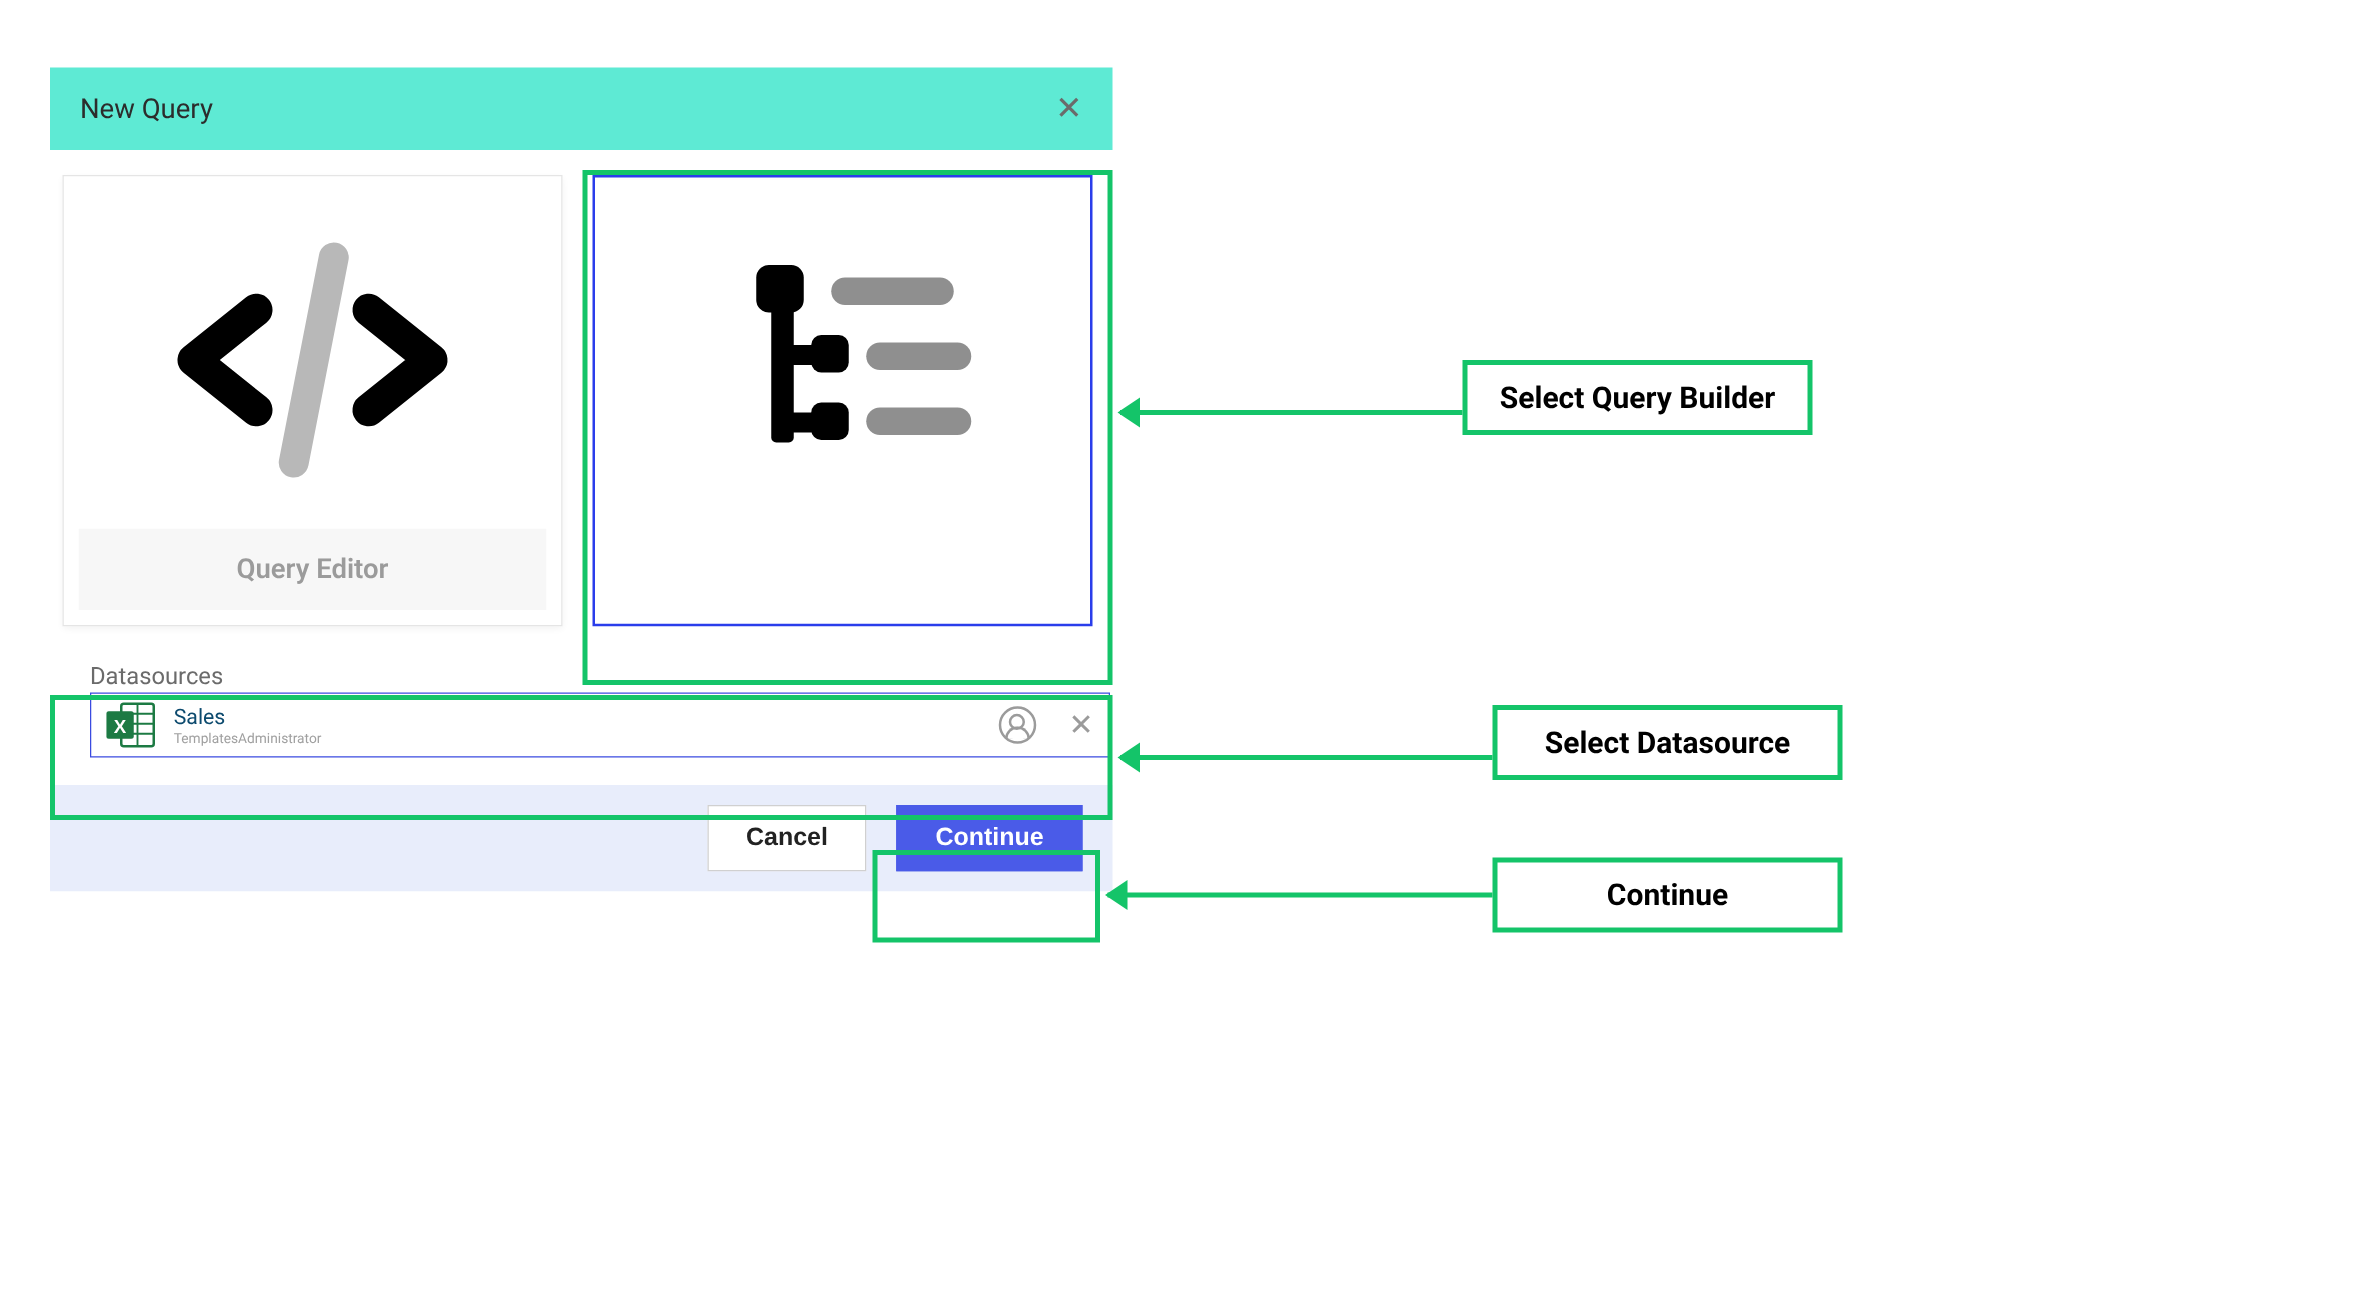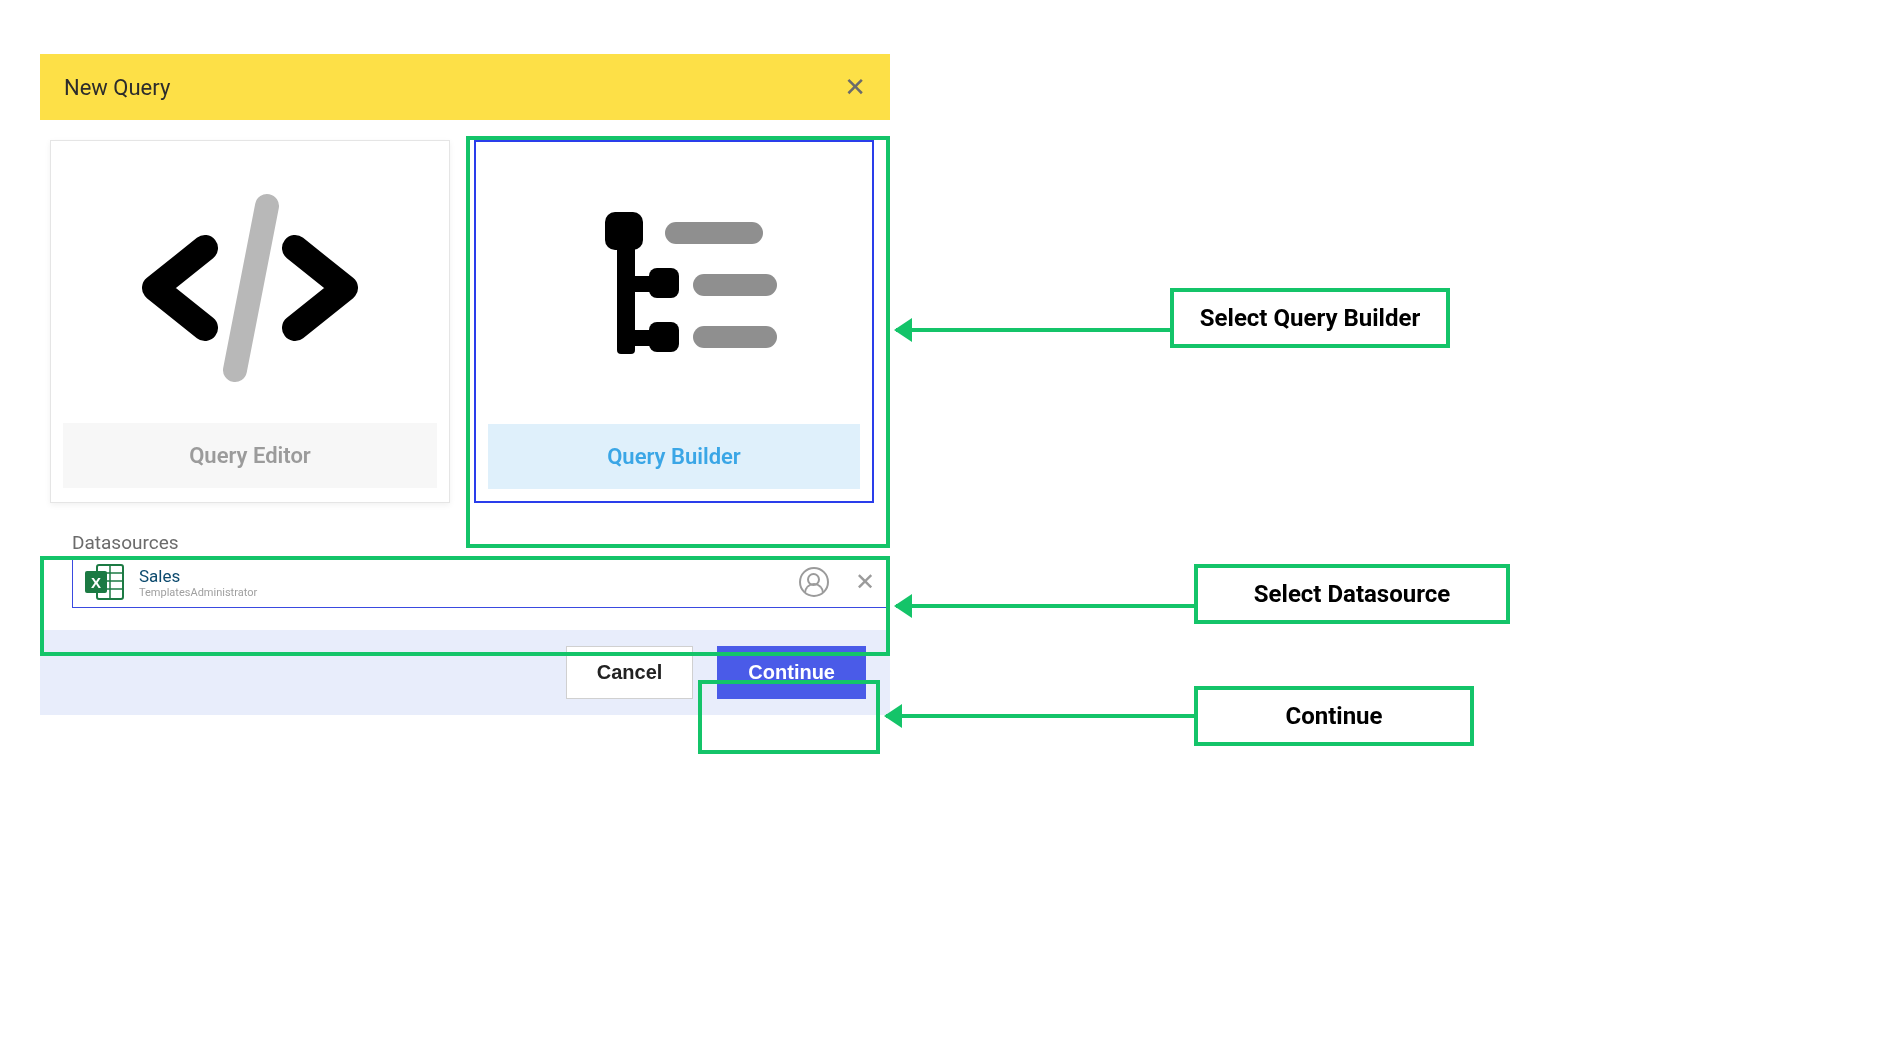--- a/index.html
+++ b/index.html
@@ -10,21 +10,21 @@
     height: 1044px;
     position: relative;
   }
   .dialog {
     position: absolute;
     left: 40px;
     top: 54px;
     width: 850px;
   }
   .dialog-header {
-    background: #fde047;
+    background: #5eead4;
     padding: 20px 24px;
     display: flex;
     justify-content: space-between;
     align-items: center;
   }
   .dialog-title {
     font-size: 22px;
     font-weight: 400;
     color: #2c2c2c;
   }
@@ -241,21 +241,20 @@
           <rect x="90" y="74" width="30" height="30" rx="8" fill="#000"></rect>
 
           <rect x="68" y="136" width="28" height="16" fill="#000"></rect>
           <rect x="90" y="128" width="30" height="30" rx="8" fill="#000"></rect>
 
           <rect x="106" y="28" width="98" height="22" rx="11" fill="#8f8f8f"></rect>
           <rect x="134" y="80" width="84" height="22" rx="11" fill="#8f8f8f"></rect>
           <rect x="134" y="132" width="84" height="22" rx="11" fill="#8f8f8f"></rect>
         </svg>
       </div>
-      <div class="option-label active">Query Builder</div>
     </div>
 
   </div>
 
   <div class="datasources-section">
     <div class="ds-label">Datasources</div>
     <div class="ds-row-wrap">
       <div class="ds-row">
         <svg class="excel-icon" viewBox="0 0 40 38">
           <rect x="12" y="2" width="26" height="34" rx="2" fill="#fff" stroke="#1c7a43" stroke-width="2"></rect>
@@ -288,20 +287,20 @@
 <div class="hl" style="left:466px; top:136px; width:424px; height:412px;"></div>
 <div class="hl" style="left:40px; top:556px; width:850px; height:100px;"></div>
 <div class="hl" style="left:698px; top:680px; width:182px; height:74px;"></div>
 
 <div class="arrow" style="left:896px; top:328px; width:300px;"></div>
 <div class="callout" style="left:1170px; top:288px; width:280px;">
   <span>Select Query Builder</span>
 </div>
 
 <div class="arrow" style="left:896px; top:604px; width:300px;"></div>
-<div class="callout" style="left:1194px; top:564px; width:316px;">
+<div class="callout" style="left:1194px; top:564px; width:280px;">
   <span>Select Datasource</span>
 </div>
 
 <div class="arrow" style="left:886px; top:714px; width:310px;"></div>
 <div class="callout" style="left:1194px; top:686px; width:280px;">
   <span>Continue</span>
 </div>
 
 </body></html>

